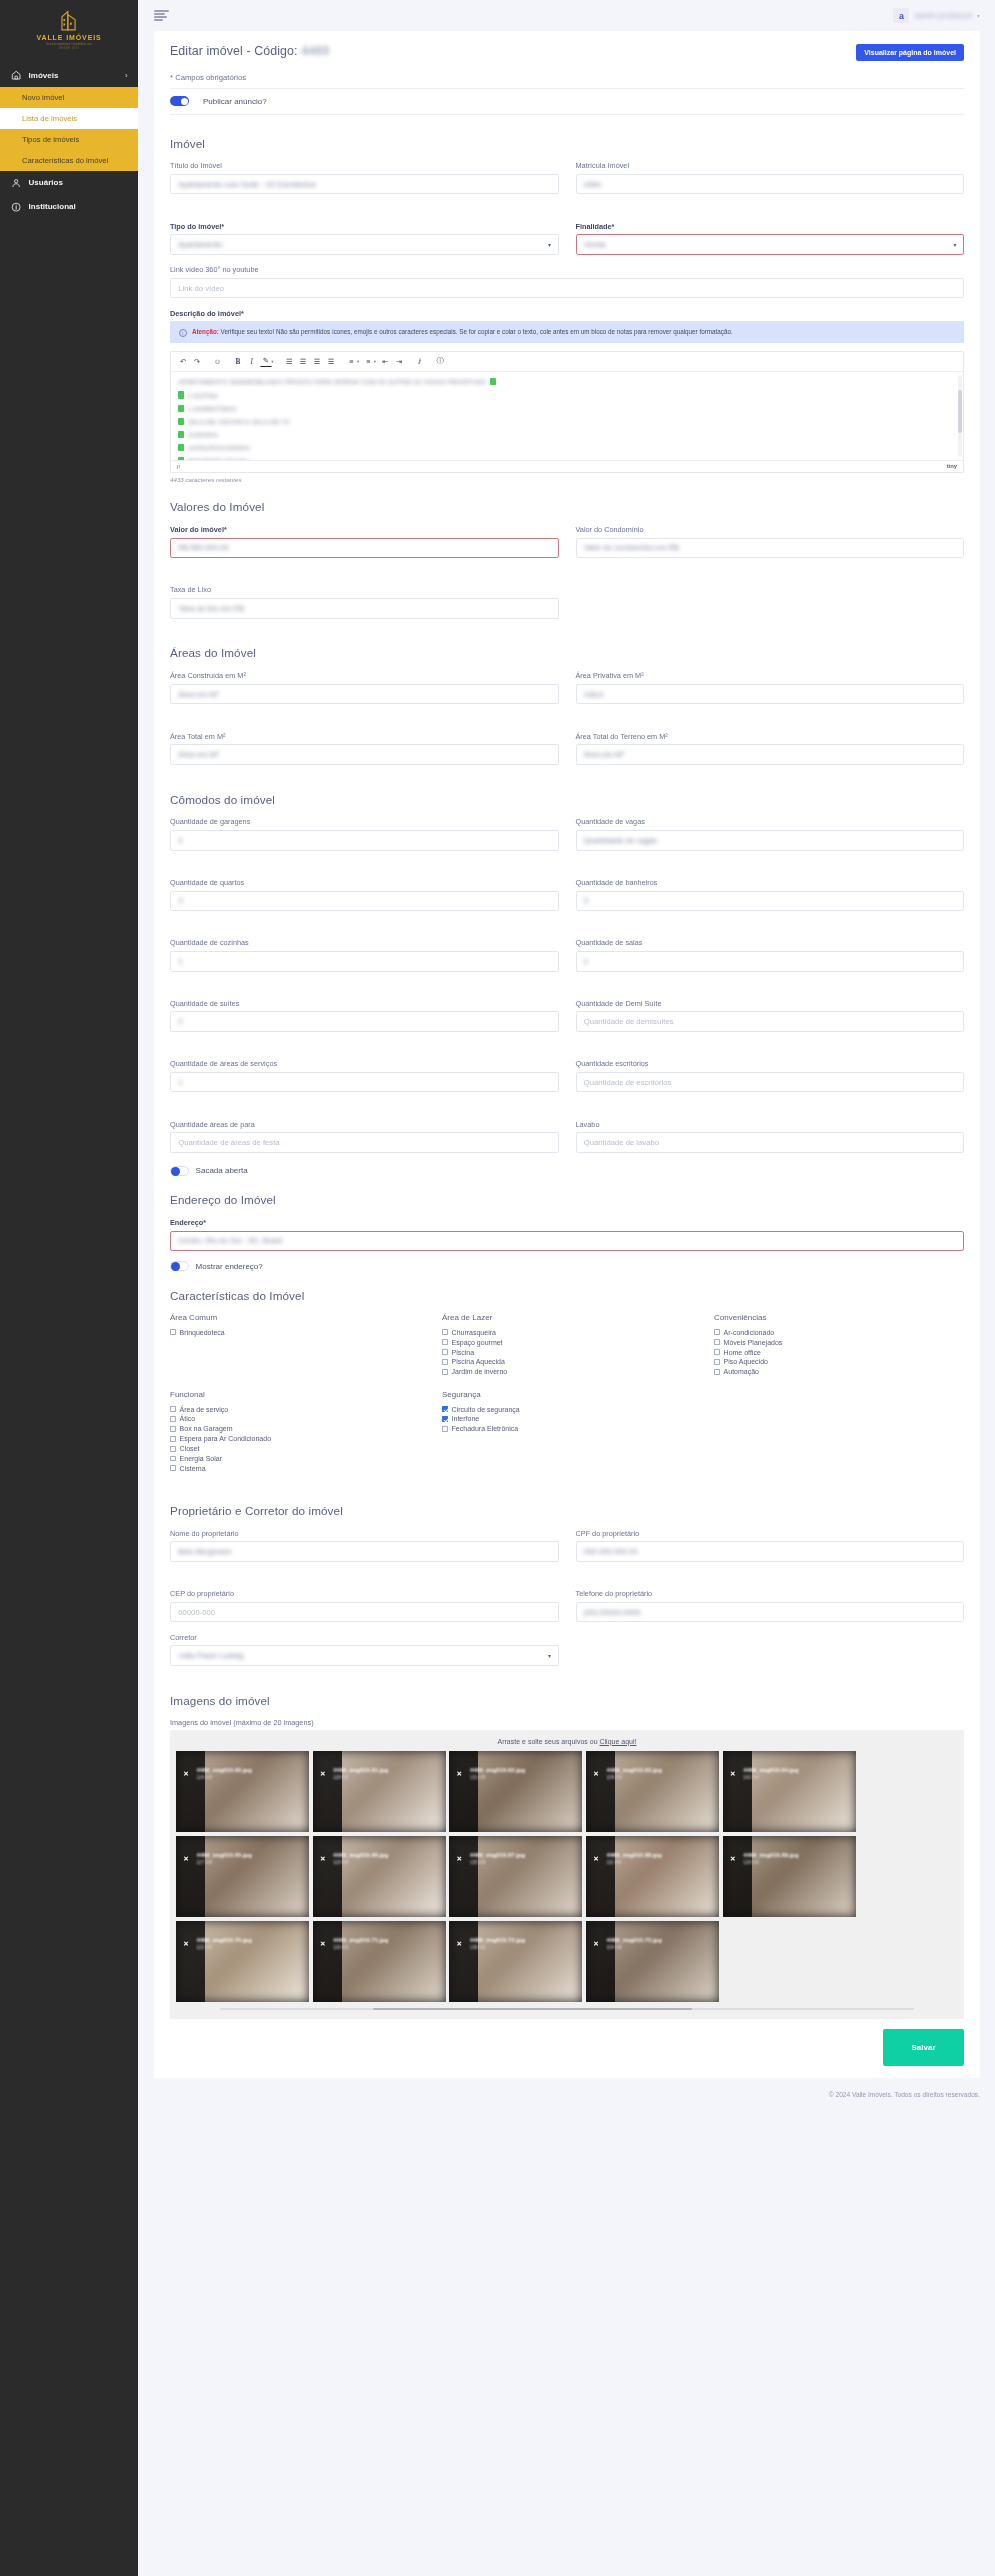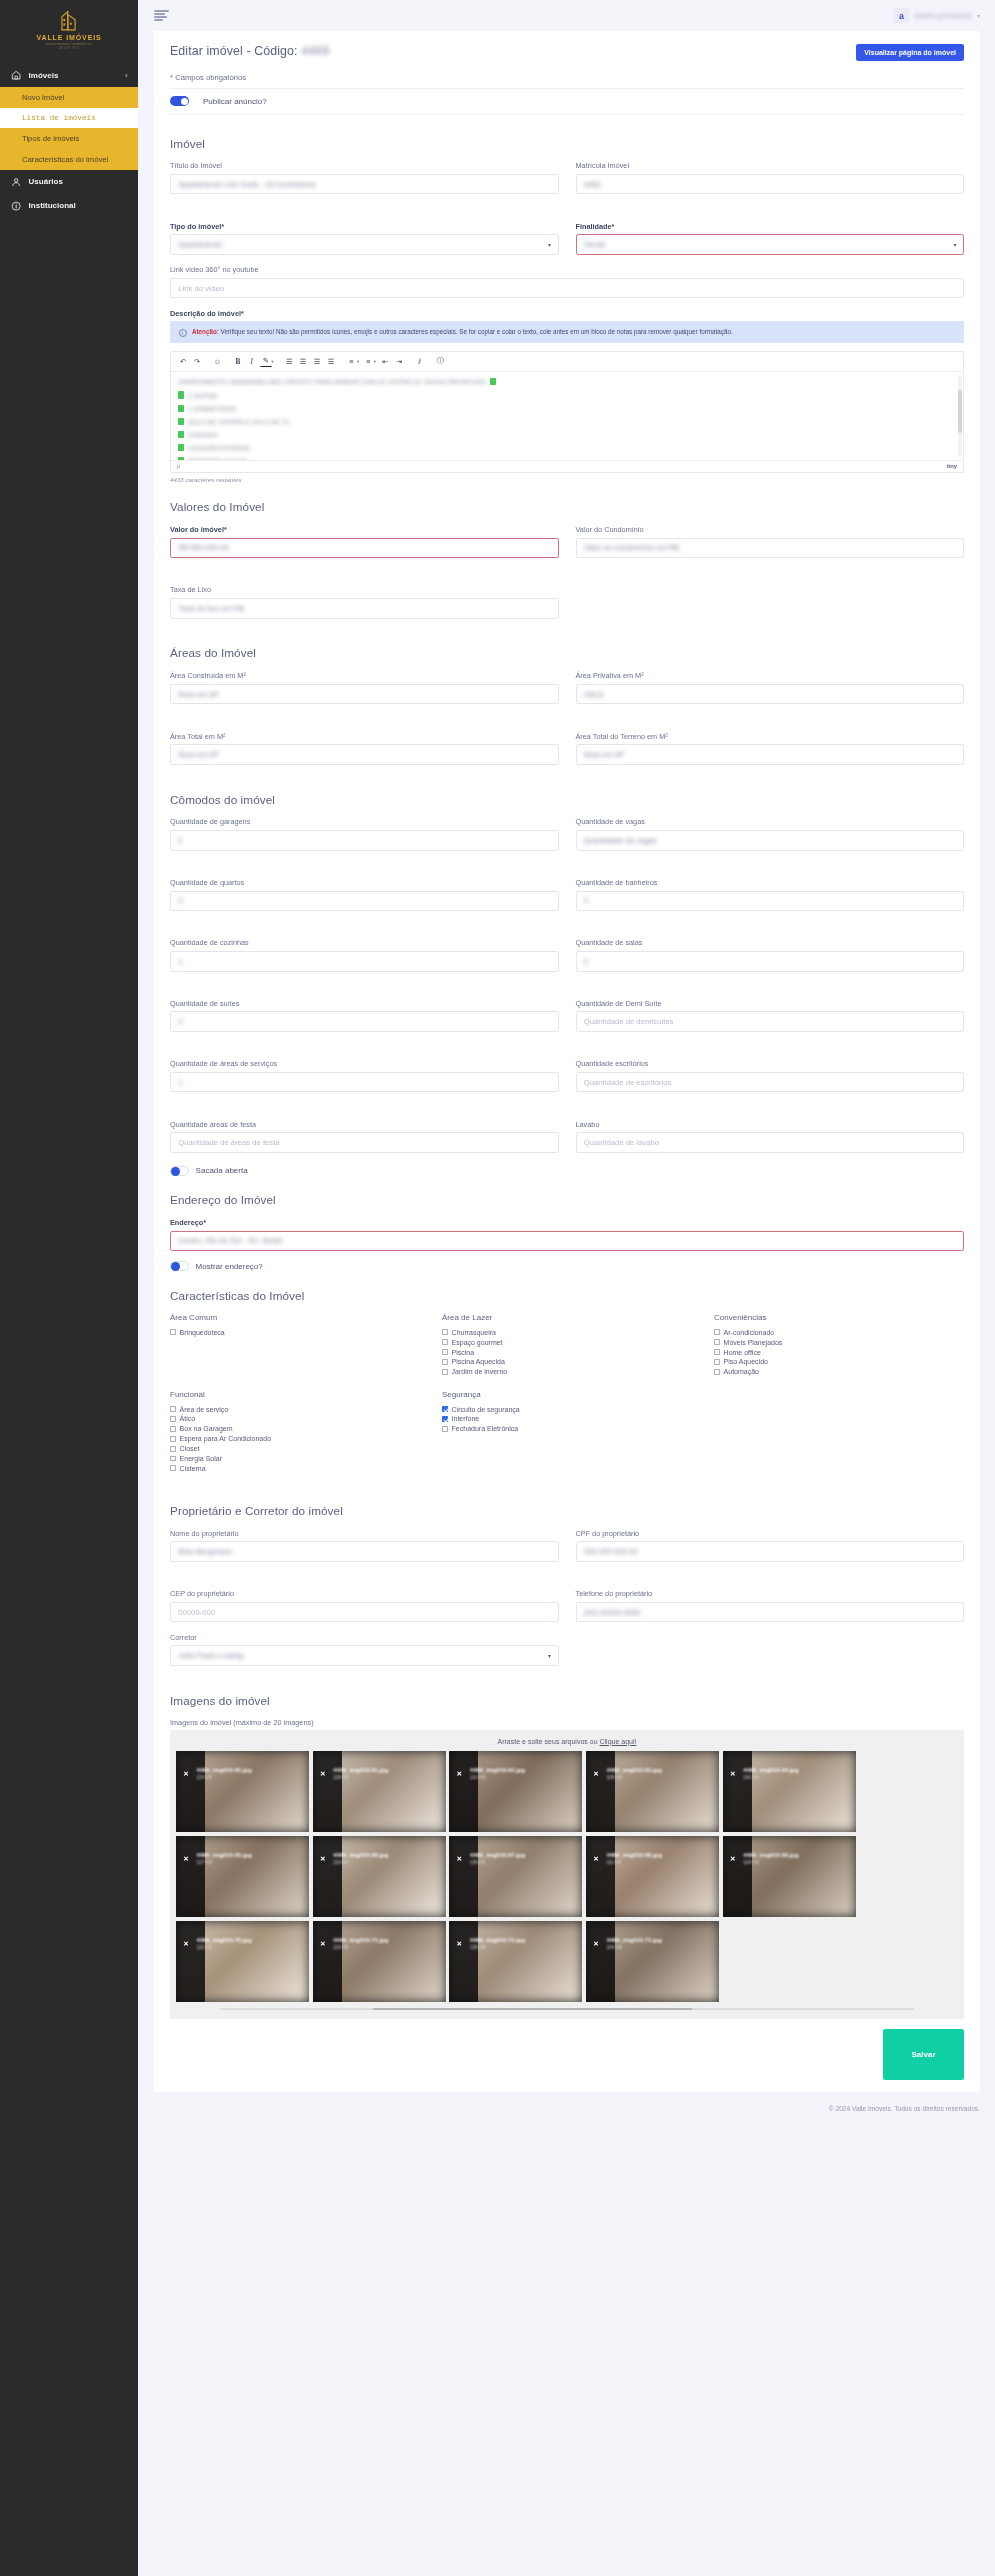--- a/index.html
+++ b/index.html
@@ -27,21 +27,21 @@
     display:flex;align-items:center;gap:7.3px;
     padding:6.6px 10.3px;font-size:8px;color:#f2f2f2;cursor:pointer;font-weight:bold;
   }
   .nav-item .chev{margin-left:auto;font-size:8px;color:#cfcfcf;font-weight:normal;}
   .nav-icon{width:11px;height:11px;display:inline-flex;align-items:center;justify-content:center;}
   .nav-icon svg{display:block;}
   .sub-list{background:#e8b62c;}
   .sub-item{
     padding:5.9px 10.3px 5.9px 22px;font-size:7.7px;color:#4a4128;cursor:pointer;
   }
-  .sub-item.active{background:#ffffff;color:#c89a2b;font-family:Liberation Mono, monospace;}
+  .sub-item.active{background:#ffffff;color:#c89a2b;}
 
   
   .main{flex:1;display:flex;flex-direction:column;background:#f4f4fb;min-width:0;}
   .topbar{height:31px;display:flex;align-items:center;padding:0 16px;background:#f4f4fb;}
   .burger{width:14.6px;height:10.3px;display:flex;flex-direction:column;justify-content:space-between;cursor:pointer;}
   .burger i{display:block;height:1.2px;background:#9a9fba;border-radius:1.5px;}
   .burger i:nth-child(1){width:100%;}
   .burger i:nth-child(2){width:78%;}
   .burger i:nth-child(3){width:90%;}
   .burger i:nth-child(4){width:60%;}
@@ -176,21 +176,21 @@
     position:absolute;left:20.5px;top:24px;color:#d9d9d9;font-size:4.8px;filter:blur(1px);user-select:none;
   }
   .thumb-scroll{
     height:2.9px;background:#dcdcdc;border-radius:2.2px;margin:5.9px 44px 0 44px;position:relative;
   }
   .thumb-scroll i{position:absolute;left:22%;width:46%;top:0;bottom:0;background:#b4b4b4;border-radius:2.2px;display:block;}
 
   .save-row{display:flex;padding:10.3px 16px 4.4px 16px;}
   .btn-save{
     margin-left:auto;background:#0fcfa5;color:#fff;border:none;border-radius:2.2px;
-    font-size:8px;font-weight:bold;padding:21px 0;width:81px;cursor:pointer;font-family:inherit;
+    font-size:8px;font-weight:bold;padding:14px 0;width:81px;cursor:pointer;font-family:inherit;
   }
   .footer{
     padding:13px 16px;text-align:right;font-size:6.6px;color:#9399b0;background:#f4f4fb;
   }
   .radio-row{display:flex;align-items:center;gap:6.6px;margin:2.9px 0 1.5px 0;}
 </style>
 </head>
 <body>
 
 <div class="app">
@@ -517,21 +517,21 @@
                 <span class="val">1</span>
               </div>
           </div>
           <div class="field">
             <label>Quantidade escritórios</label>
             <div class="ctrl">
                 <span class="ph">Quantidade de escritórios</span>
               </div>
           </div>
           <div class="field">
-            <label>Quantidade áreas de festa</label>
+            <label>Quantidade áreas de para</label>
             <div class="ctrl">
                 <span class="ph">Quantidade de áreas de festa</span>
               </div>
           </div>
           <div class="field">
             <label>Lavabo</label>
             <div class="ctrl">
                 <span class="ph">Quantidade de lavabo</span>
               </div>
           </div>

